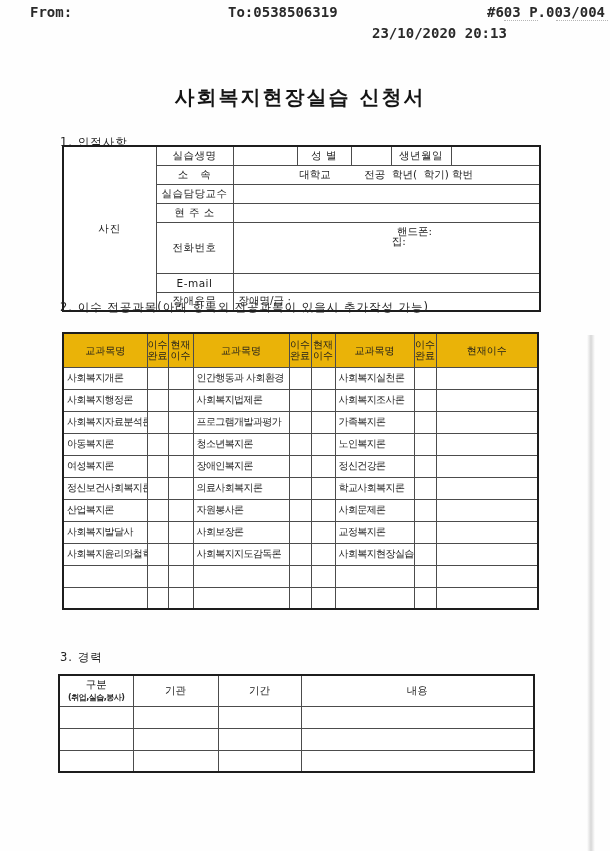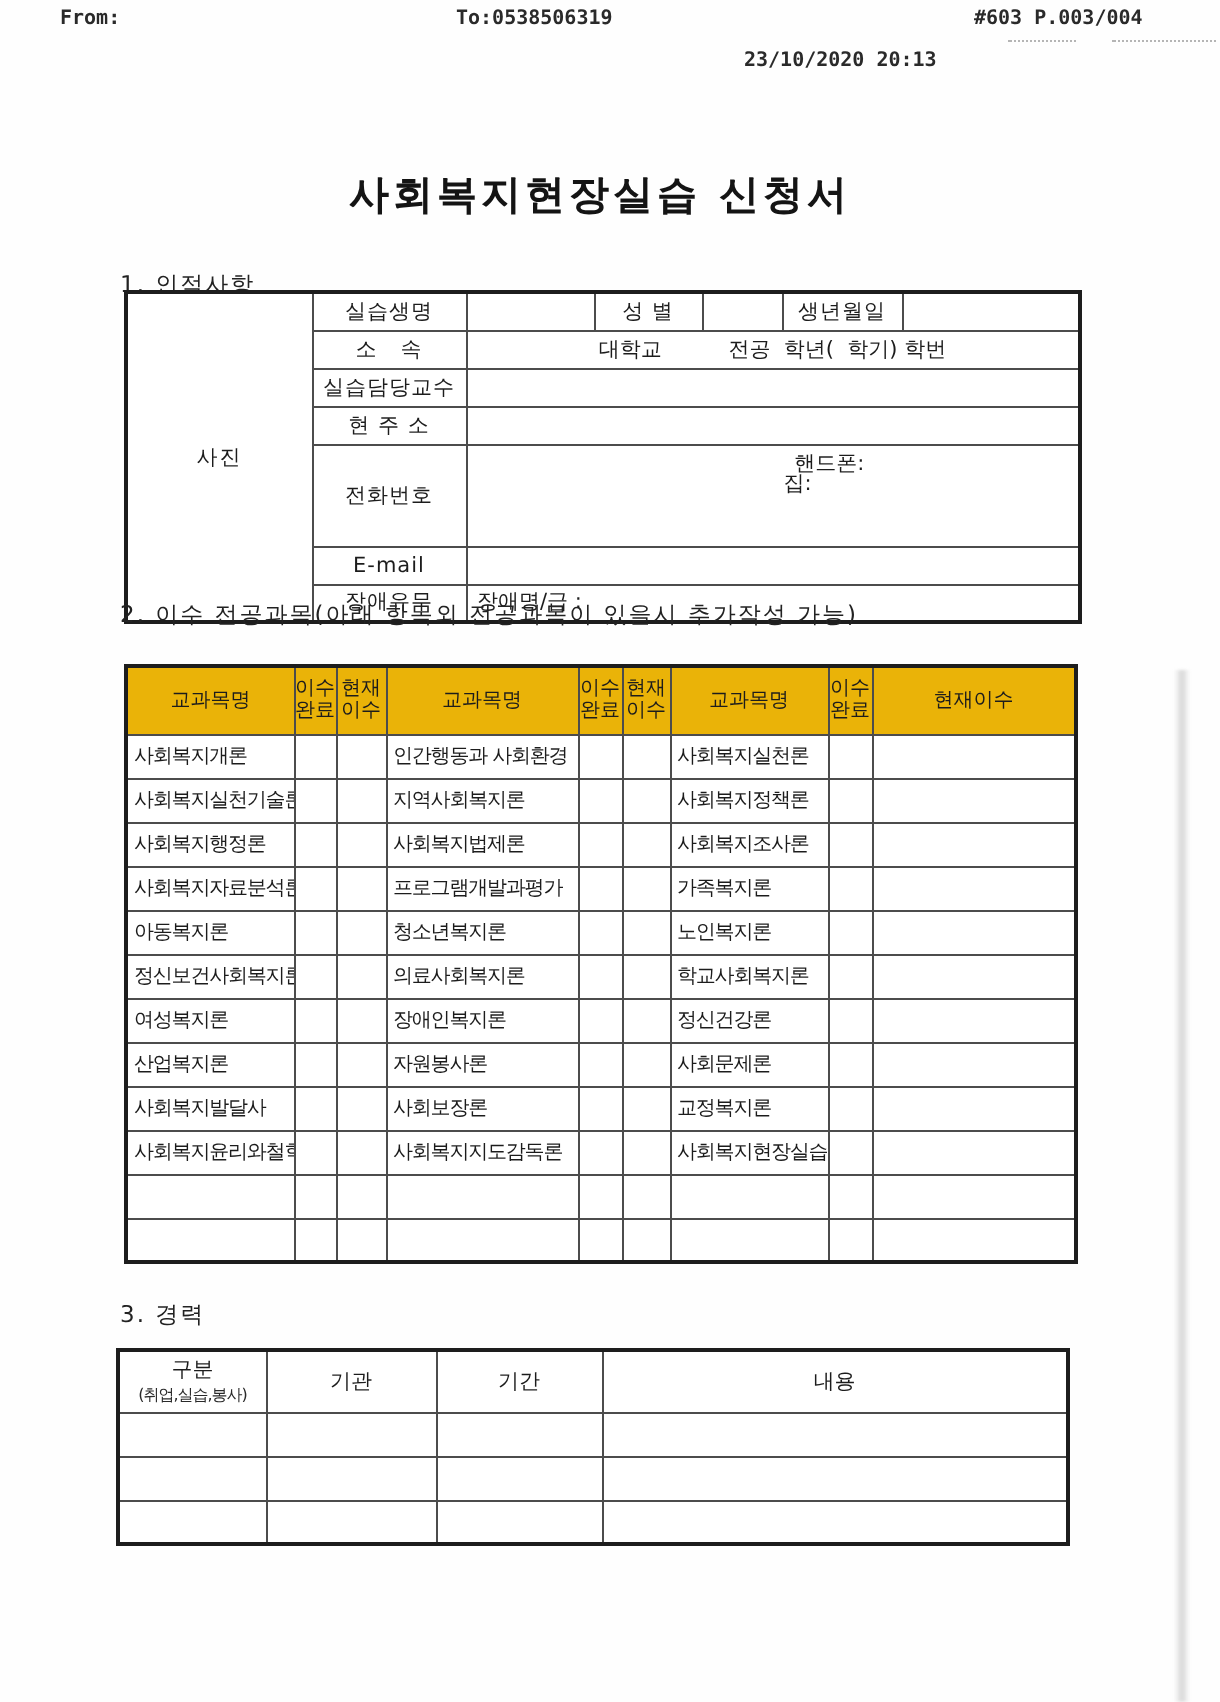--- a/index.html
+++ b/index.html
@@ -7,21 +7,21 @@
   body {
     width:610px; height:851px;
     background:#fefefe;
     font-family:"DejaVu Sans", sans-serif;
     color:#1c1c1c;
     position:relative;
     overflow:hidden;
   }
   
   .fax-header { position:absolute; top:4px; left:0; width:610px; height:14px;
-    font-family:"DejaVu Sans Mono", monospace; font-size:10px; font-weight:bold; color:#2a2a2a; }
+    font-family:"DejaVu Sans Mono", monospace; font-size:14px; font-weight:bold; color:#2a2a2a; }
   .fax-header span { position:absolute; white-space:nowrap; }
   .fx-from { left:30px; }
   .fx-to   { left:228px; }
   .fx-dt   { left:372px;margin-top:21px; }
   .fx-pg   { left:487px; }
   .dots-a { position:absolute; top:20px; left:504px; width:34px; border-top:1px dotted #b5b5b5; }
   .dots-b { position:absolute; top:20px; left:556px; width:52px; border-top:1px dotted #b5b5b5; }
   
   .scan-streak { position:absolute; left:587px; top:335px; width:8px; height:516px;
     background:linear-gradient(to right, rgba(255,255,255,0), rgba(170,170,170,0.45), rgba(255,255,255,0));
@@ -48,21 +48,21 @@
   .phone-cell .mobile { position:absolute; left:47%; top:2px;margin-left:20px; }
   
   .t2 { top:332px; left:62px; width:475px; }
   .t2 th { height:34px; background:#eab308; font-size:10px; line-height:11px; letter-spacing:0; }
   .t2 th .ln { display:block; }
   .t2 td { height:22px; font-size:10px; }
   .t2 td.course { text-align:left; padding-left:3px; letter-spacing:-0.6px; white-space:nowrap; }
   
   .t3 { top:674px; left:58px; width:475px; }
   .t3 th { height:31px; background:#fff; font-size:10.5px; text-align:center; }
-  .t3 th .sub { display:block; font-size:8px; letter-spacing:-0.5px; color:#2a2a2a; }
+  .t3 th .sub { display:block; font-size:8px; letter-spacing:-0.5px; color:#2a2a2a;font-weight:bold; }
   .t3 td { height:22px; }
 </style>
 </head>
 <body>
 
 <div class="fax-header">
   <span class="fx-from">From:</span>
   <span class="fx-to">To:0538506319</span>
   <span class="fx-dt">23/10/2020 20:13</span>
   <span class="fx-pg">#603 P.003/004</span>
@@ -169,31 +169,20 @@
     <td></td>
         <td></td>
     <td class="course">인간행동과 사회환경</td>
     <td></td>
         <td></td>
     <td class="course">사회복지실천론</td>
     <td></td>
         <td></td>
   </tr>
   <tr>
-    <td class="course">사회복지실천기술론</td>
-    <td></td>
-        <td></td>
-    <td class="course">지역사회복지론</td>
-    <td></td>
-        <td></td>
-    <td class="course">사회복지정책론</td>
-    <td></td>
-        <td></td>
-  </tr>
-  <tr>
     <td class="course">사회복지행정론</td>
     <td></td>
         <td></td>
     <td class="course">사회복지법제론</td>
     <td></td>
         <td></td>
     <td class="course">사회복지조사론</td>
     <td></td>
         <td></td>
   </tr>
@@ -213,38 +202,38 @@
     <td></td>
         <td></td>
     <td class="course">청소년복지론</td>
     <td></td>
         <td></td>
     <td class="course">노인복지론</td>
     <td></td>
         <td></td>
   </tr>
   <tr>
+    <td class="course">여성복지론</td>
+    <td></td>
+        <td></td>
+    <td class="course">장애인복지론</td>
+    <td></td>
+        <td></td>
+    <td class="course">정신건강론</td>
+    <td></td>
+        <td></td>
+  </tr>
+  <tr>
     <td class="course">정신보건사회복지론</td>
     <td></td>
         <td></td>
     <td class="course">의료사회복지론</td>
     <td></td>
         <td></td>
     <td class="course">학교사회복지론</td>
-    <td></td>
-        <td></td>
-  </tr>
-  <tr>
-    <td class="course">여성복지론</td>
-    <td></td>
-        <td></td>
-    <td class="course">장애인복지론</td>
-    <td></td>
-        <td></td>
-    <td class="course">정신건강론</td>
     <td></td>
         <td></td>
   </tr>
   <tr>
     <td class="course">산업복지론</td>
     <td></td>
         <td></td>
     <td class="course">자원봉사론</td>
     <td></td>
         <td></td>

